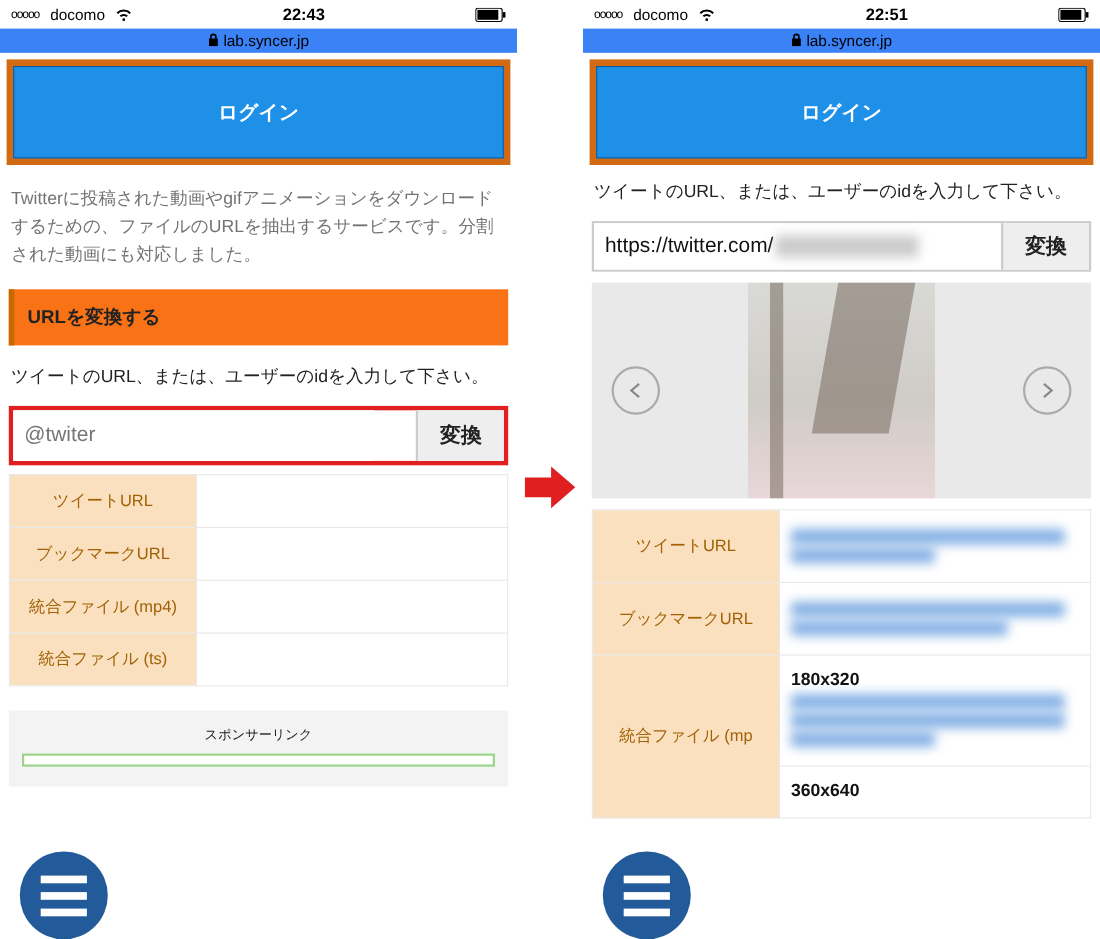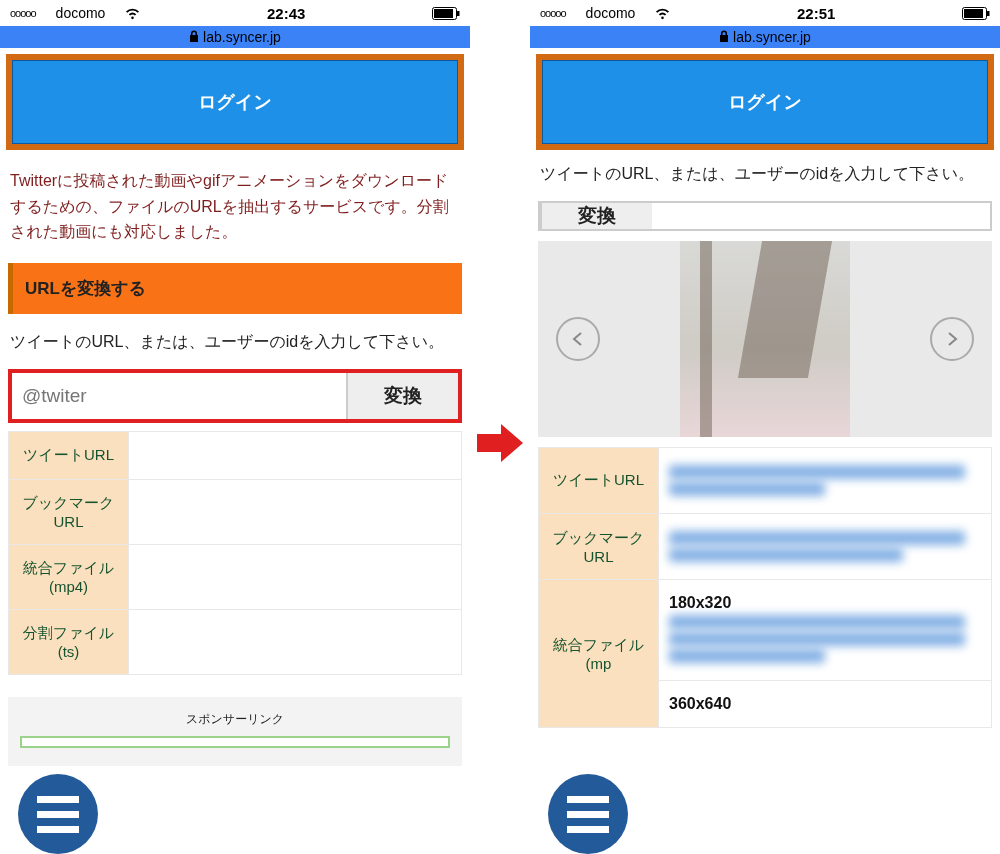--- a/index.html
+++ b/index.html
@@ -28,21 +28,21 @@
   .arrow-between svg { width: 46px; height: 46px; }
 
   
   .statusbar {
     height: 26px;
     display: flex; align-items: center; justify-content: space-between;
     padding: 0 10px;
     font-size: 14px; font-weight: 500; color: #000;
     background: #fff;
   }
-  .sb-left { display:flex; align-items:center; gap:20px; }
+  .sb-left { display:flex; align-items:center; gap:10px; }
   .sb-dots { letter-spacing:-1px; font-size:11px; }
   .sb-wifi svg { width:15px; height:12px; vertical-align:middle; }
   .sb-time { font-weight:600; font-size:15px;}
   .sb-batt { display:flex; align-items:center;}
   .sb-batt svg { width:28px; height:13px; }
 
   .urlbar {
     height: 22px; text-align:center; font-size:14px; color:#000;
     display:flex; align-items:center; justify-content:center; gap:4px;
     background:#3b82f6;
@@ -50,21 +50,21 @@
   .lock-ico svg{width:10px;height:12px;}
 
   
   .login-wrap { padding:6px; background:#d26a14; margin:6px;font-family:Liberation Serif, serif; }
   .login-btn {
     background:#1e90e8; color:#fff; font-weight:700; font-size:18px;
     height:84px; display:flex; align-items:center; justify-content:center;
     border:1px solid #0a5aa0;
   }
 
-  .descr { font-size:16px; color:#7f1d1d; line-height:1.6; padding:12px 10px; }
+  .descr { font-size:16px; color:#737373; line-height:1.6; padding:12px 10px; }
 
   .section-hdr {
     border-left:5px solid #c66a00;
     background:#f97316;
     font-weight:700; font-size:17px; color:#222;
     padding:14px 12px; margin:6px 8px 10px 8px;
   }
 
   .prompt { font-size:16px; color:#222; padding:8px 10px; }
 
@@ -72,21 +72,21 @@
   .input-row.red { border:4px solid #e02020;gap:38px; }
   .input-row input {
     flex:1; border:none; padding:12px 10px; font-size:19px; color:#888;
     outline:none; background:#fff;
   }
   .input-row .val { flex:1; padding:10px 10px; font-size:19px; color:#111; background:#fff; display:flex; align-items:center;}
   .input-row .blurred {
     display:inline-block; height:20px; width:130px; background:#999; filter:blur(5px); opacity:.5; margin-left:2px;
   }
   .convert-btn {
-    width:112px; background:#eee; border-left:2px solid #ccc;
+    width:80px; background:#eee; border-left:2px solid #ccc;
     display:flex; align-items:center; justify-content:center;
     font-size:19px; font-weight:700; color:#222;
   }
 
   
   .carousel {
     margin:10px 8px; height:196px; background:#e9e9e9;
     display:flex; align-items:center; justify-content:space-between;
     position:relative; padding:0 18px;
   }
@@ -108,22 +108,22 @@
 
   
   table.results {
     width:calc(100% - 16px); margin:8px; border-collapse:collapse;
   }
   table.results td {
     border:1px solid #e8e8e8; padding:14px 10px; font-size:15px; vertical-align:middle;
     color:#222;
   }
   table.results td.lbl {
-    background:#fbe0bf; text-align:center; font-weight:500; width:120px;
-    color:#14532d;
+    background:#fbe0bf; text-align:center; font-weight:500; width:170px;
+    color:#a16207;
   }
   .blurline {
     display:block;height:14px;background:#6fa3e0;filter:blur(5px);border-radius:3px;margin:3px 0;opacity:.85;
   }
   .blurline.sm{width:50%;}
   .resval { font-size:16px; font-weight:600; color:#111; }
 
   .sponsor {
     margin:22px 8px 0 8px; background:#f3f3f3; text-align:center;
     font-size:12px; padding:14px 0 18px 0; color:#222;
@@ -192,21 +192,21 @@
           </tr>
       <tr>
             <td class="lbl">ブックマークURL</td>
             <td></td>
           </tr>
       <tr>
             <td class="lbl">統合ファイル (mp4)</td>
             <td></td>
           </tr>
       <tr>
-            <td class="lbl">分割ファイル (ts)</td>
+            <td class="lbl">統合ファイル (ts)</td>
             <td></td>
           </tr>
     </tbody>
       </table>
 
     <div class="sponsor">
       <span>スポンサーリンク</span>
       <div class="sponsor-inner"></div>
     </div>
 
@@ -250,20 +250,24 @@
       <span>lab.syncer.jp</span>
     </div>
 
     <div class="login-wrap">
       <div class="login-btn">ログイン</div>
     </div>
 
     <div class="prompt">ツイートのURL、または、ユーザーのidを入力して下さい。</div>
 
     <div class="input-row">
+      <div class="val">
+        <span>https://twitter.com/</span>
+        <span class="blurred"></span>
+      </div>
       <div class="convert-btn">変換</div>
     </div>
 
     <div class="carousel">
       <div class="car-btn">
           <svg viewBox="0 0 16 16">
             <path d="M11 2l-7 6 7 6" fill="none" stroke="#888" stroke-width="2"></path>
           </svg>
         </div>
       <div class="thumb"></div>

